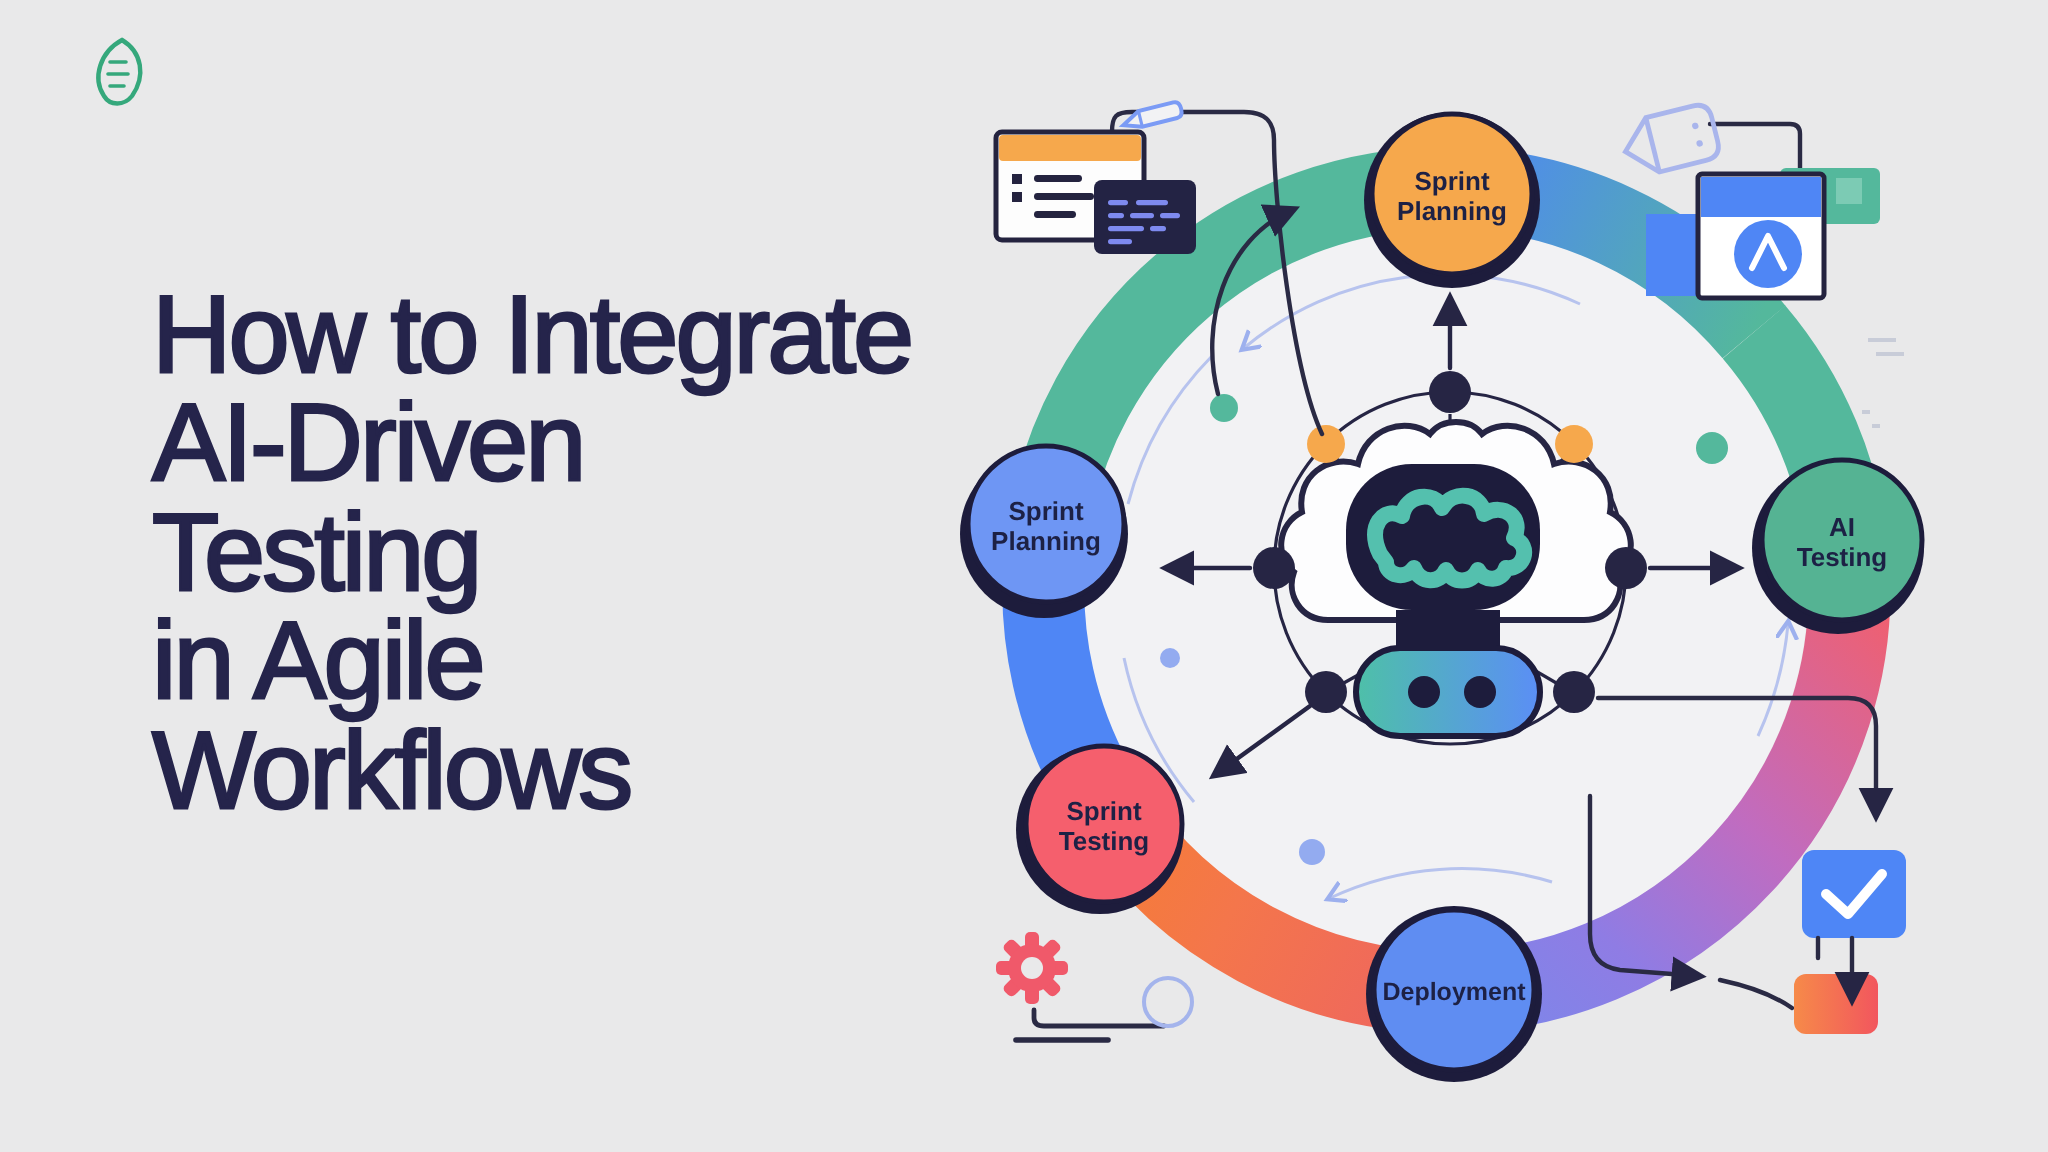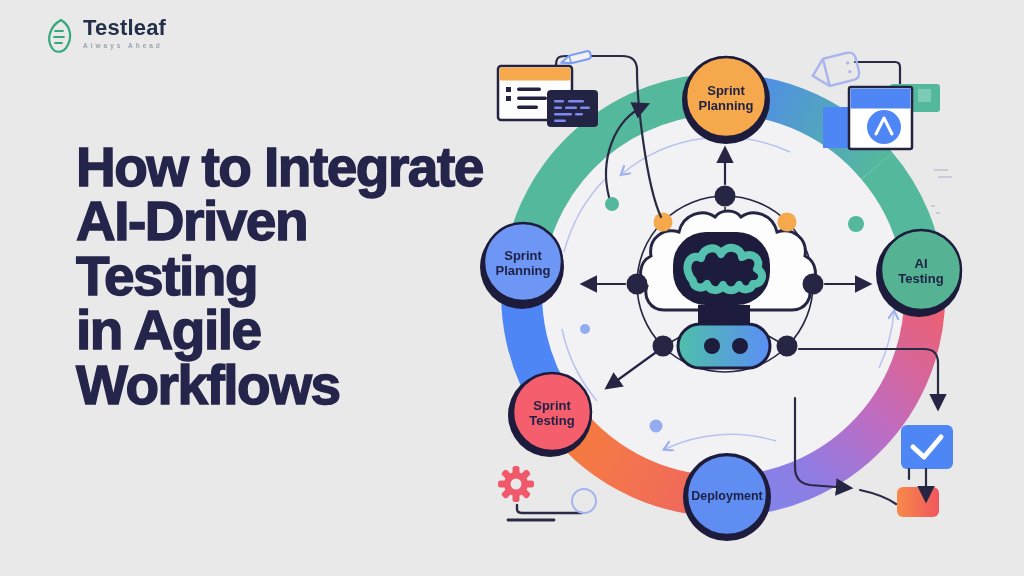--- a/index.html
+++ b/index.html
@@ -6,21 +6,21 @@
   body{
     width:1024px;height:576px;overflow:hidden;position:relative;
     background:#e9e9ea;font-family:"Liberation Sans",sans-serif;
   }
   .logo{position:absolute;left:46px;top:17px;display:flex;align-items:flex-start;}
   .logo .leaf{margin-right:7px;}
   .logo .brand{color:#24304a;font-size:22px;font-weight:bold;letter-spacing:.2px;line-height:22px;}
   .logo .tagline{color:#9aa4ae;font-size:6.5px;letter-spacing:3px;margin-top:3px;font-weight:bold;}
   .title{
     position:absolute;left:76px;top:140px;width:540px;
-    color:#25244b;font-size:55px;font-weight:bold;line-height:.99;
+    color:#25244b;font-size:55px;font-weight:normal;line-height:.99;
     letter-spacing:-1.5px;white-space:pre-line;
     -webkit-text-stroke:1.4px #25244b;
   }
   svg text.node-label{font-family:"Liberation Sans",sans-serif;font-weight:bold;fill:#1d2145;}
   .stage{position:absolute;left:0;top:0;}
 </style>
 </head>
 <body>
 
 <svg class="stage" width="1024" height="576" viewBox="0 0 1024 576">
@@ -248,23 +248,19 @@
     <circle cx="727" cy="495" r="40" stroke="#1d1c3c" stroke-width="2.5" fill="#5f8df2"></circle>
     <text class="node-label" x="727" y="500" font-size="12.5" text-anchor="middle">Deployment</text>
   </g>
 </svg>
 
 <div class="logo">
   <svg class="leaf" width="30" height="38" viewBox="0 0 30 38">
     <path d="M 15 3 C 25 9 27 21 20 31 C 16 36 9 36 6 31 C 0 22 4 9 15 3 Z" fill="none" stroke="#35a87c" stroke-width="2.2"></path>
     <path d="M 9 14 L 17 14 M 8 20 L 18 20 M 9 26 L 16 26" stroke="#35a87c" stroke-width="1.8" stroke-linecap="round"></path>
   </svg>
-  <div>
-    <div class="brand">Testleaf</div>
-    <div class="tagline">Always Ahead</div>
-  </div>
 </div>
 
 <div class="title">How to Integrate
 AI-Driven
 Testing
 in Agile
 Workflows</div>
 
 </body></html>

